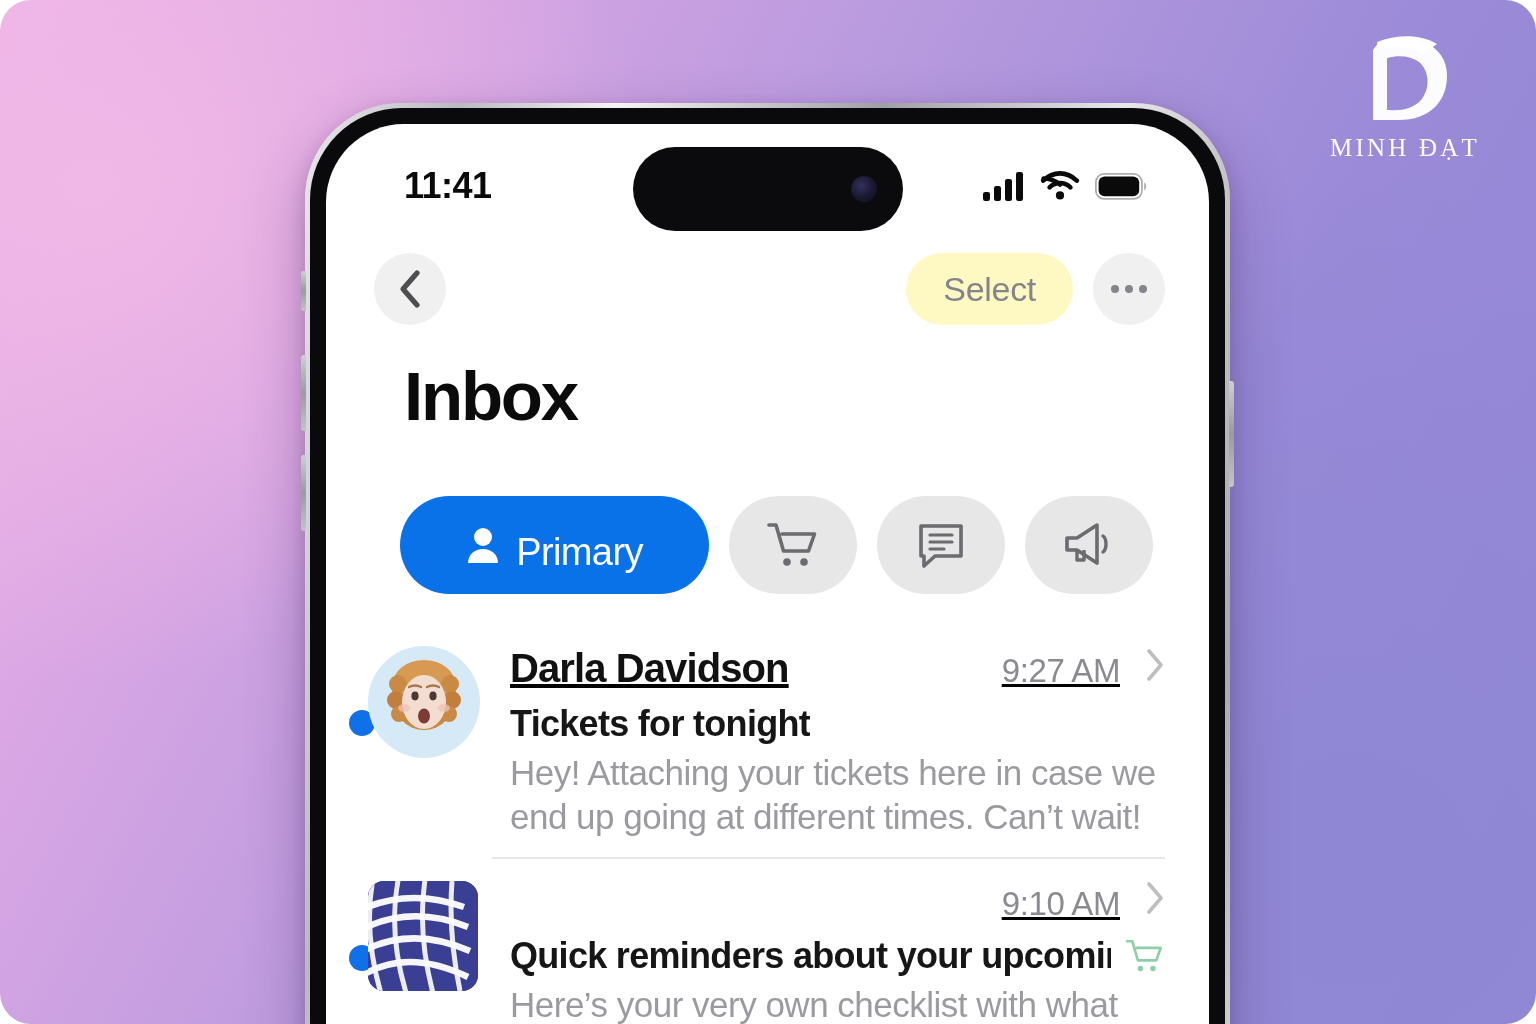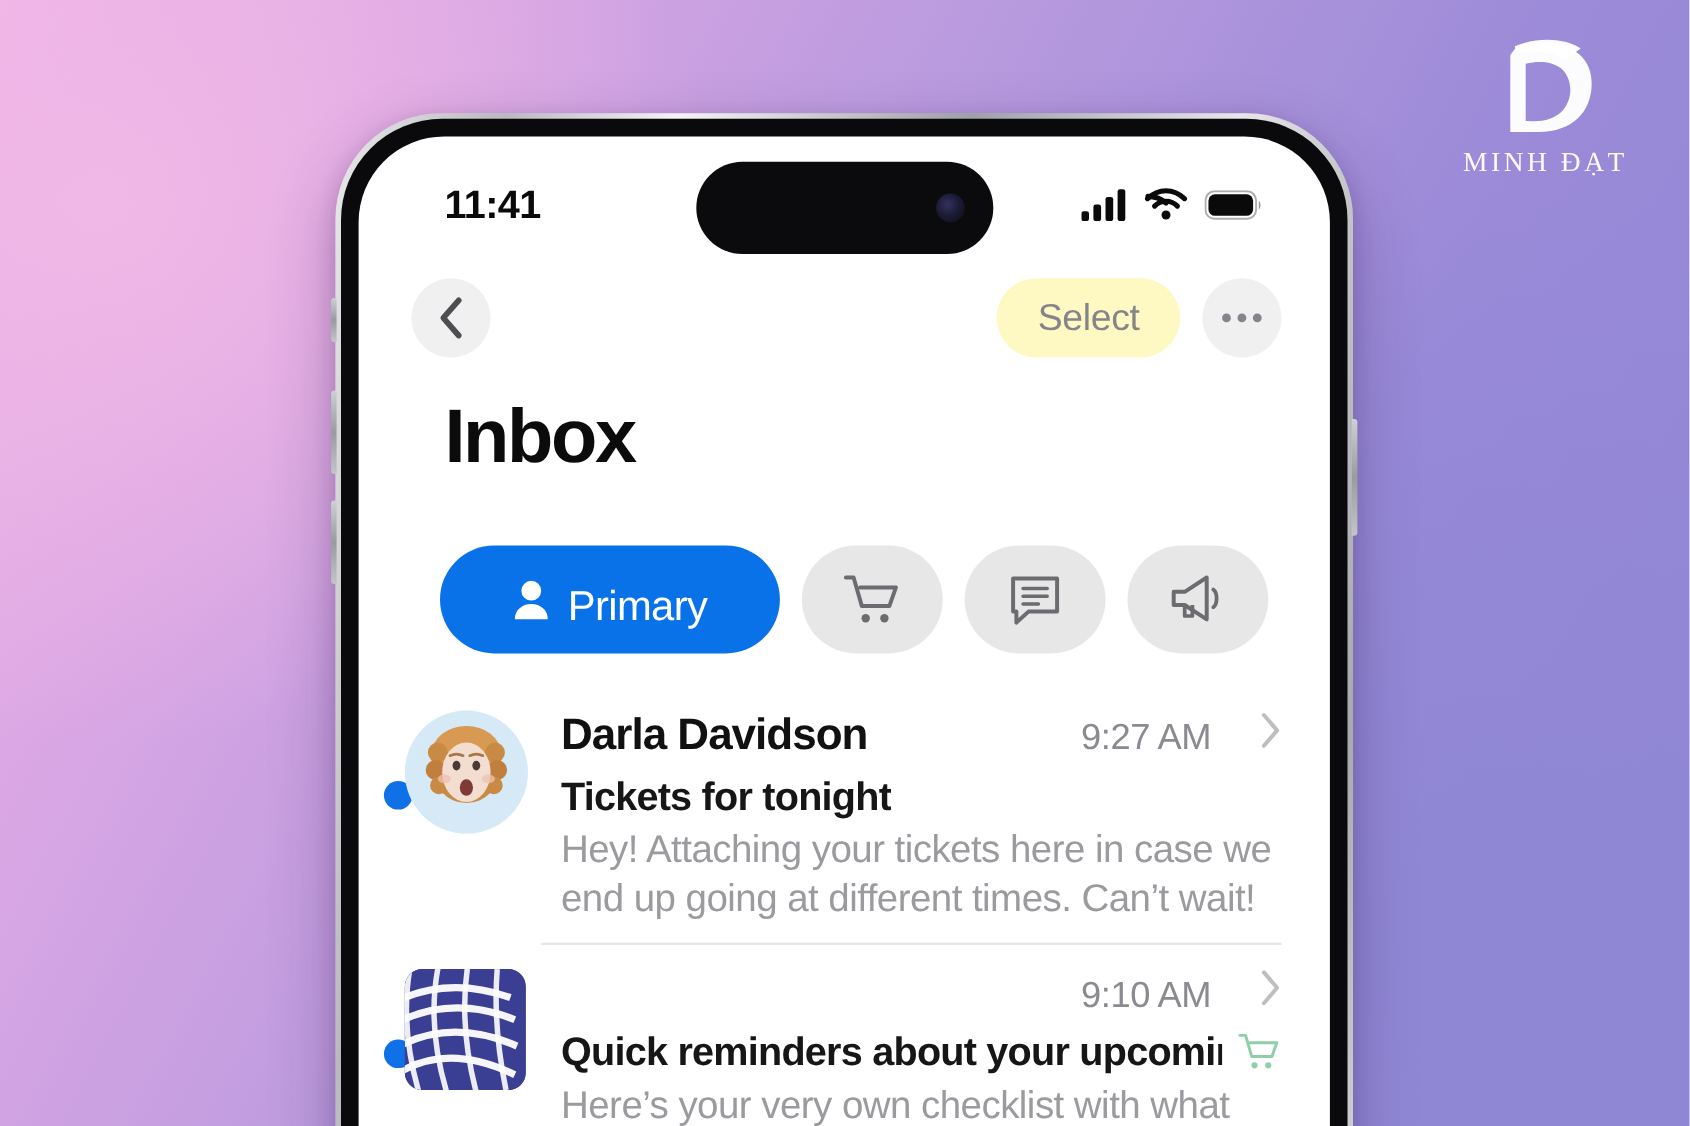--- a/index.html
+++ b/index.html
@@ -14,20 +14,21 @@
   
   #stage {
     position: relative;
     width: 1536px;
     height: 1024px;
     overflow: hidden;
     background:
       radial-gradient(ellipse 900px 800px at 6% 18%, #f0b8e6 0%, rgba(240,184,230,0) 62%),
       radial-gradient(ellipse 1100px 1000px at 88% 85%, #8f87d4 0%, rgba(143,135,212,0) 70%),
       linear-gradient(118deg, #efb5e8 0%, #d9a6e4 20%, #b89ade 44%, #9a8ad8 70%, #9287d6 100%);
+    border-radius: 31px;
   }
 
   
   #watermark {
     position: absolute;
     top: 32px;
     right: 36px;
     width: 190px;
     text-align: center;
     user-select: none;
@@ -263,21 +264,22 @@
     height: 110px;
     border-radius: 16px;
     background: #3b3f93;
     position: relative;
     overflow: hidden;
   }
   .mail-body { flex: 1 1 auto; min-width: 0; }
   .mail-top {
     display: flex;
     align-items: baseline;
-    gap: 28px;
+    gap: 9px;
+    text-decoration: underline;
   }
   .sender {
     font-size: 40px;
     font-weight: 700;
     color: #111111;
     letter-spacing: -.9px;
     white-space: nowrap;
   }
   .mail-time {
     margin-left: auto;

